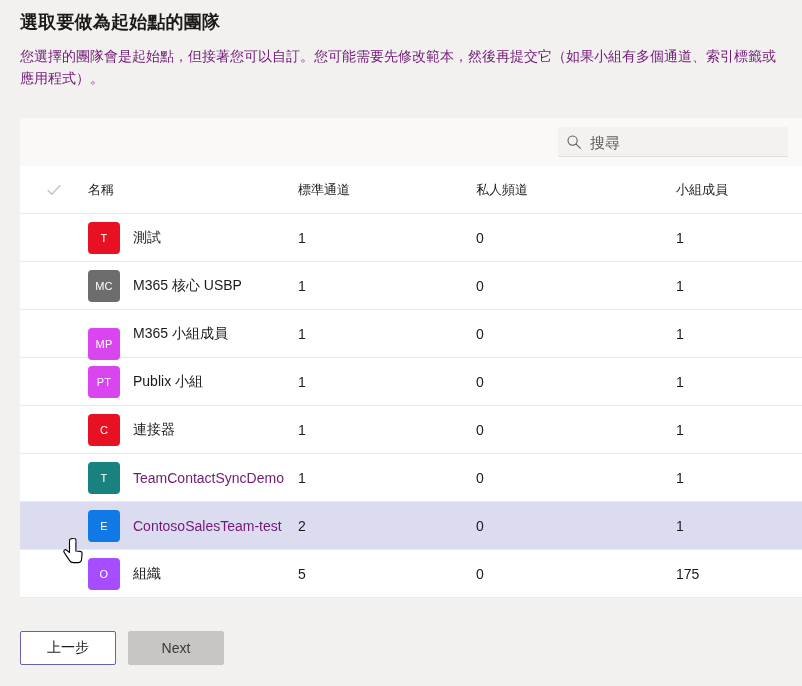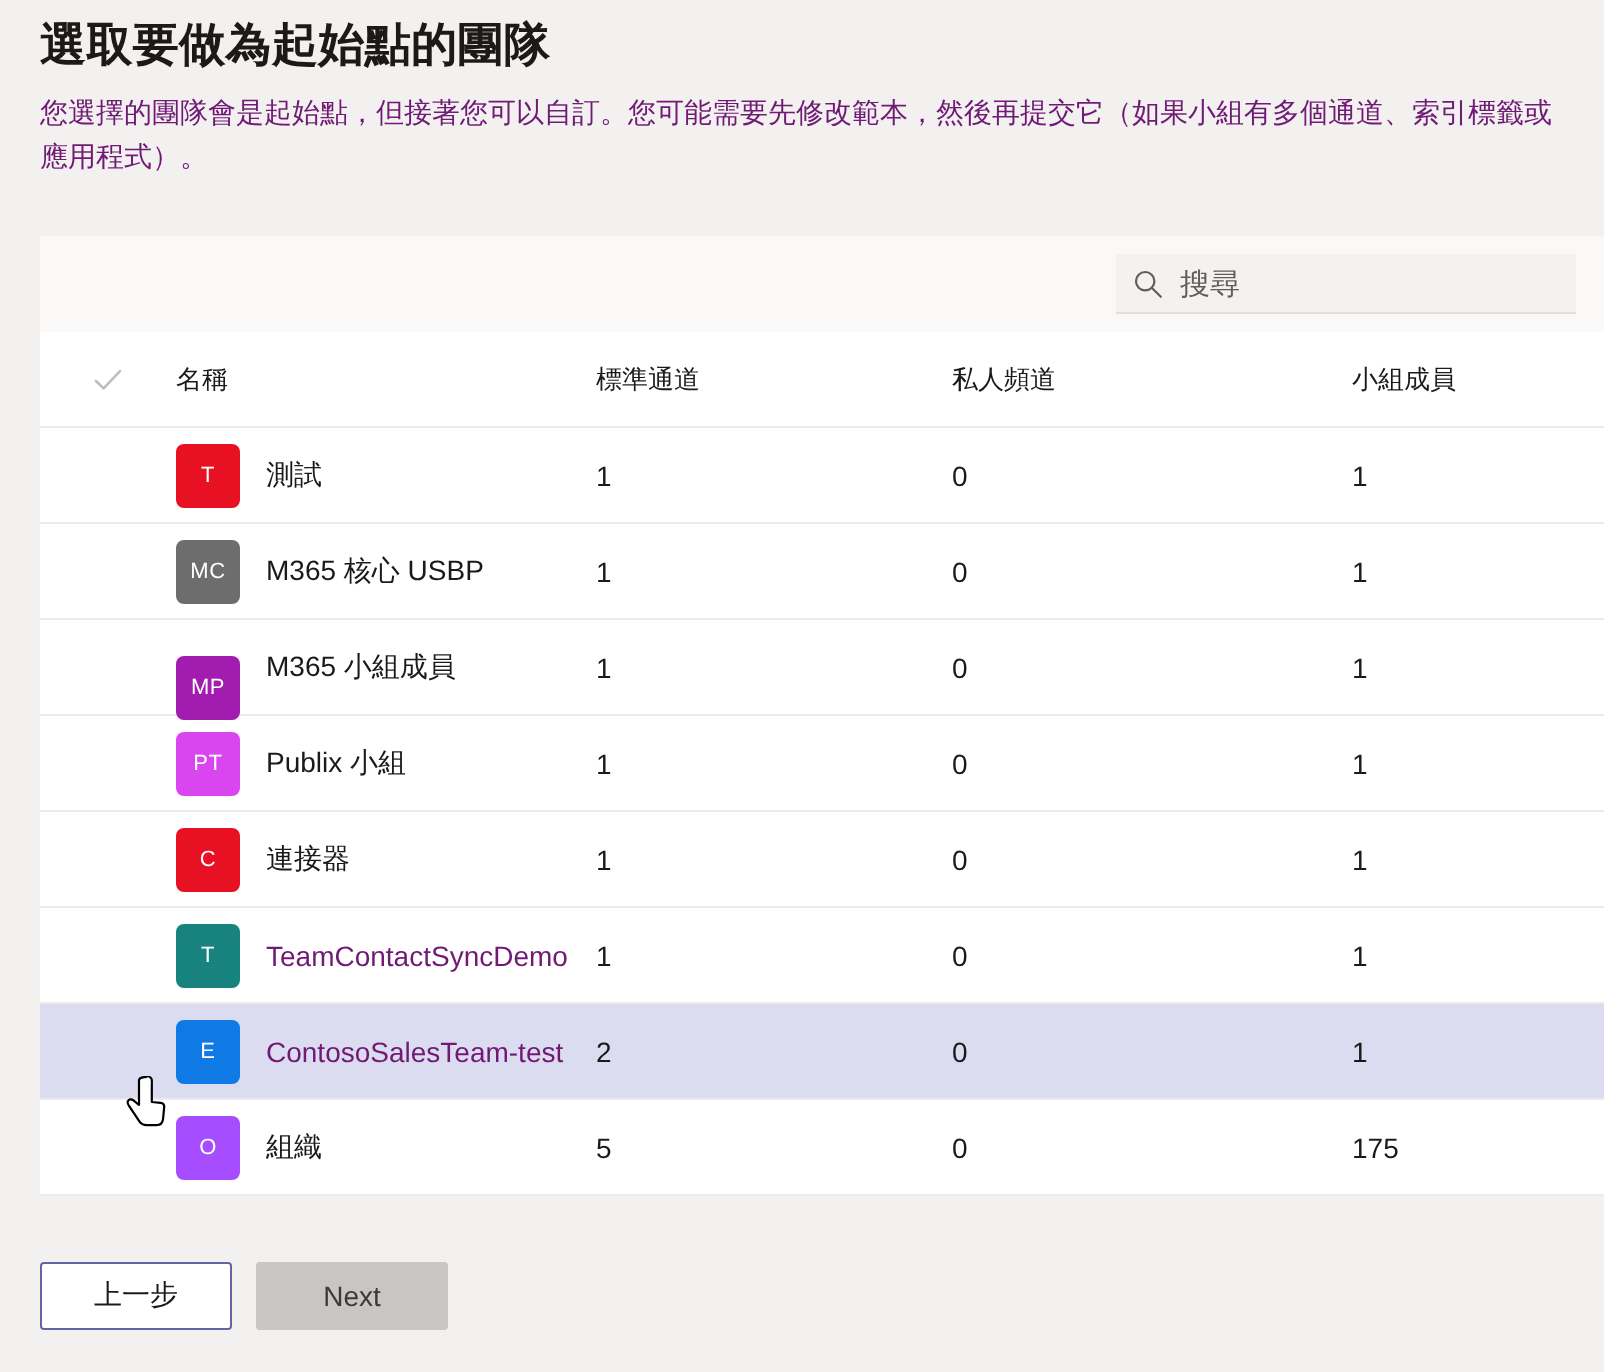--- a/index.html
+++ b/index.html
@@ -16,21 +16,21 @@
     color: #201f1e;
     -webkit-font-smoothing: antialiased;
   }
 
   
   .page-head {
     padding: 8px 20px 0 20px;
   }
 
   .page-title {
-    font-size: 23px;
+    font-size: 18px;
     line-height: 28px;
     font-weight: 700;
     color: #1b1a19;
     letter-spacing: 0.2px;
   }
 
   .page-desc {
     margin-top: 9px;
     font-size: 14px;
     line-height: 22px;
@@ -290,21 +290,21 @@
             <div class="avatar" style="background: rgb(109, 109, 109);">MC</div>
             <div class="team-name">M365 核心 USBP</div>
           </div>
           <div class="cell-std">1</div>
           <div class="cell-priv">0</div>
           <div class="cell-member">1</div>
         </div>
         <div class="grid-row">
           <div class="cell-check"></div>
           <div class="cell-name">
-            <div class="avatar" style="background: #a21caf; margin-top: 20px;">MP</div>
+            <div class="avatar" style="background: #d946ef; margin-top: 20px;">MP</div>
             <div class="team-name">M365 小組成員</div>
           </div>
           <div class="cell-std">1</div>
           <div class="cell-priv">0</div>
           <div class="cell-member">1</div>
         </div>
         <div class="grid-row">
           <div class="cell-check"></div>
           <div class="cell-name">
             <div class="avatar" style="background: #d946ef;">PT</div>

